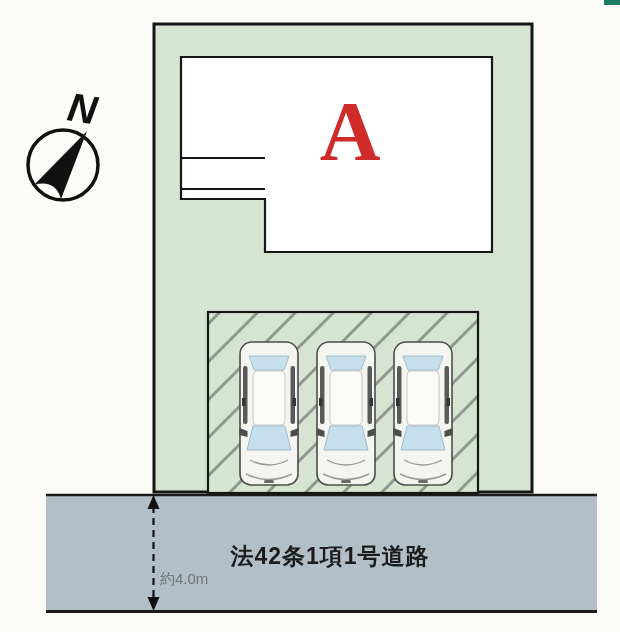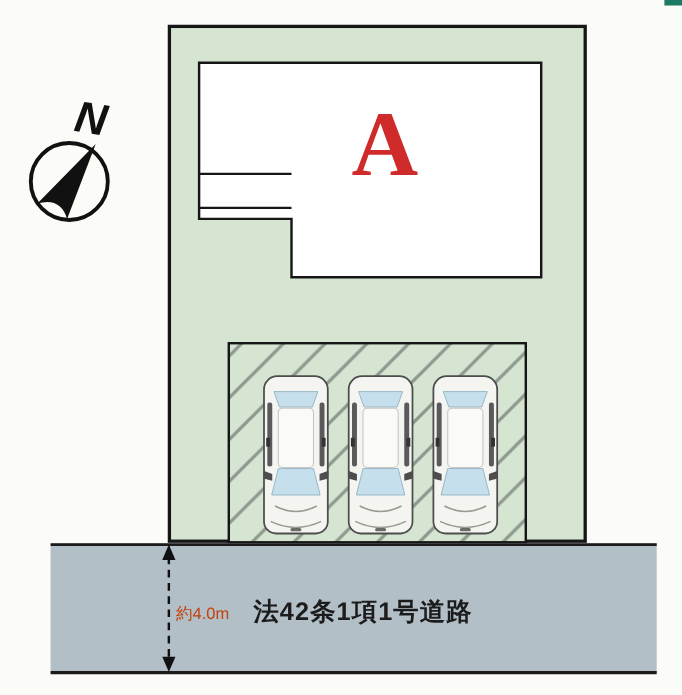--- a/index.html
+++ b/index.html
@@ -25,22 +25,22 @@
     font-weight:bold;line-height:1;
   }
   .plan-title-line1{font-size:40px;letter-spacing:7px;}
   .plan-title-line2{font-size:84px;letter-spacing:0;margin-top:-4px;}
   .road-label{
     position:absolute;left:217px;top:541px;width:226px;
     text-align:center;font-size:23px;font-weight:bold;color:#1c1c1c;
     letter-spacing:1px;white-space:nowrap;
   }
   .road-width-label{
-    position:absolute;left:160px;top:549px;
-    font-size:15px;color:#c2410c;white-space:nowrap;
+    position:absolute;left:160px;top:570px;
+    font-size:15px;color:#737373;white-space:nowrap;
   }
   .compass-n{
     position:absolute;left:68px;top:90px;width:50px;
     font-size:40px;font-weight:bold;font-style:italic;color:#111;
     transform:rotate(9deg);line-height:1;
   }
 </style>
 </head>
 <body>
 

